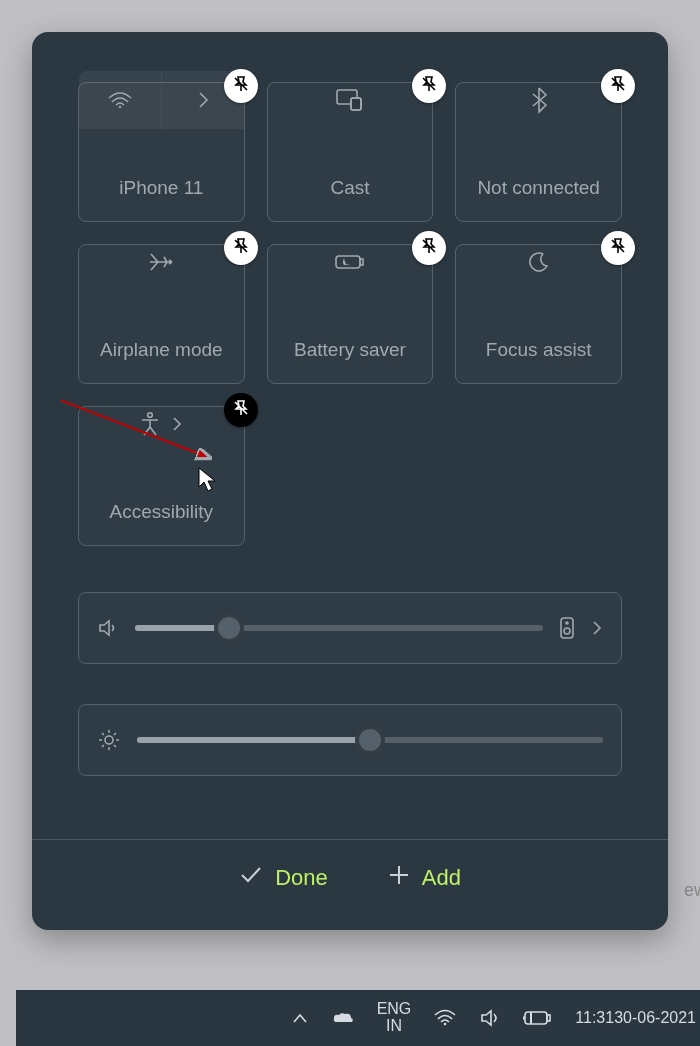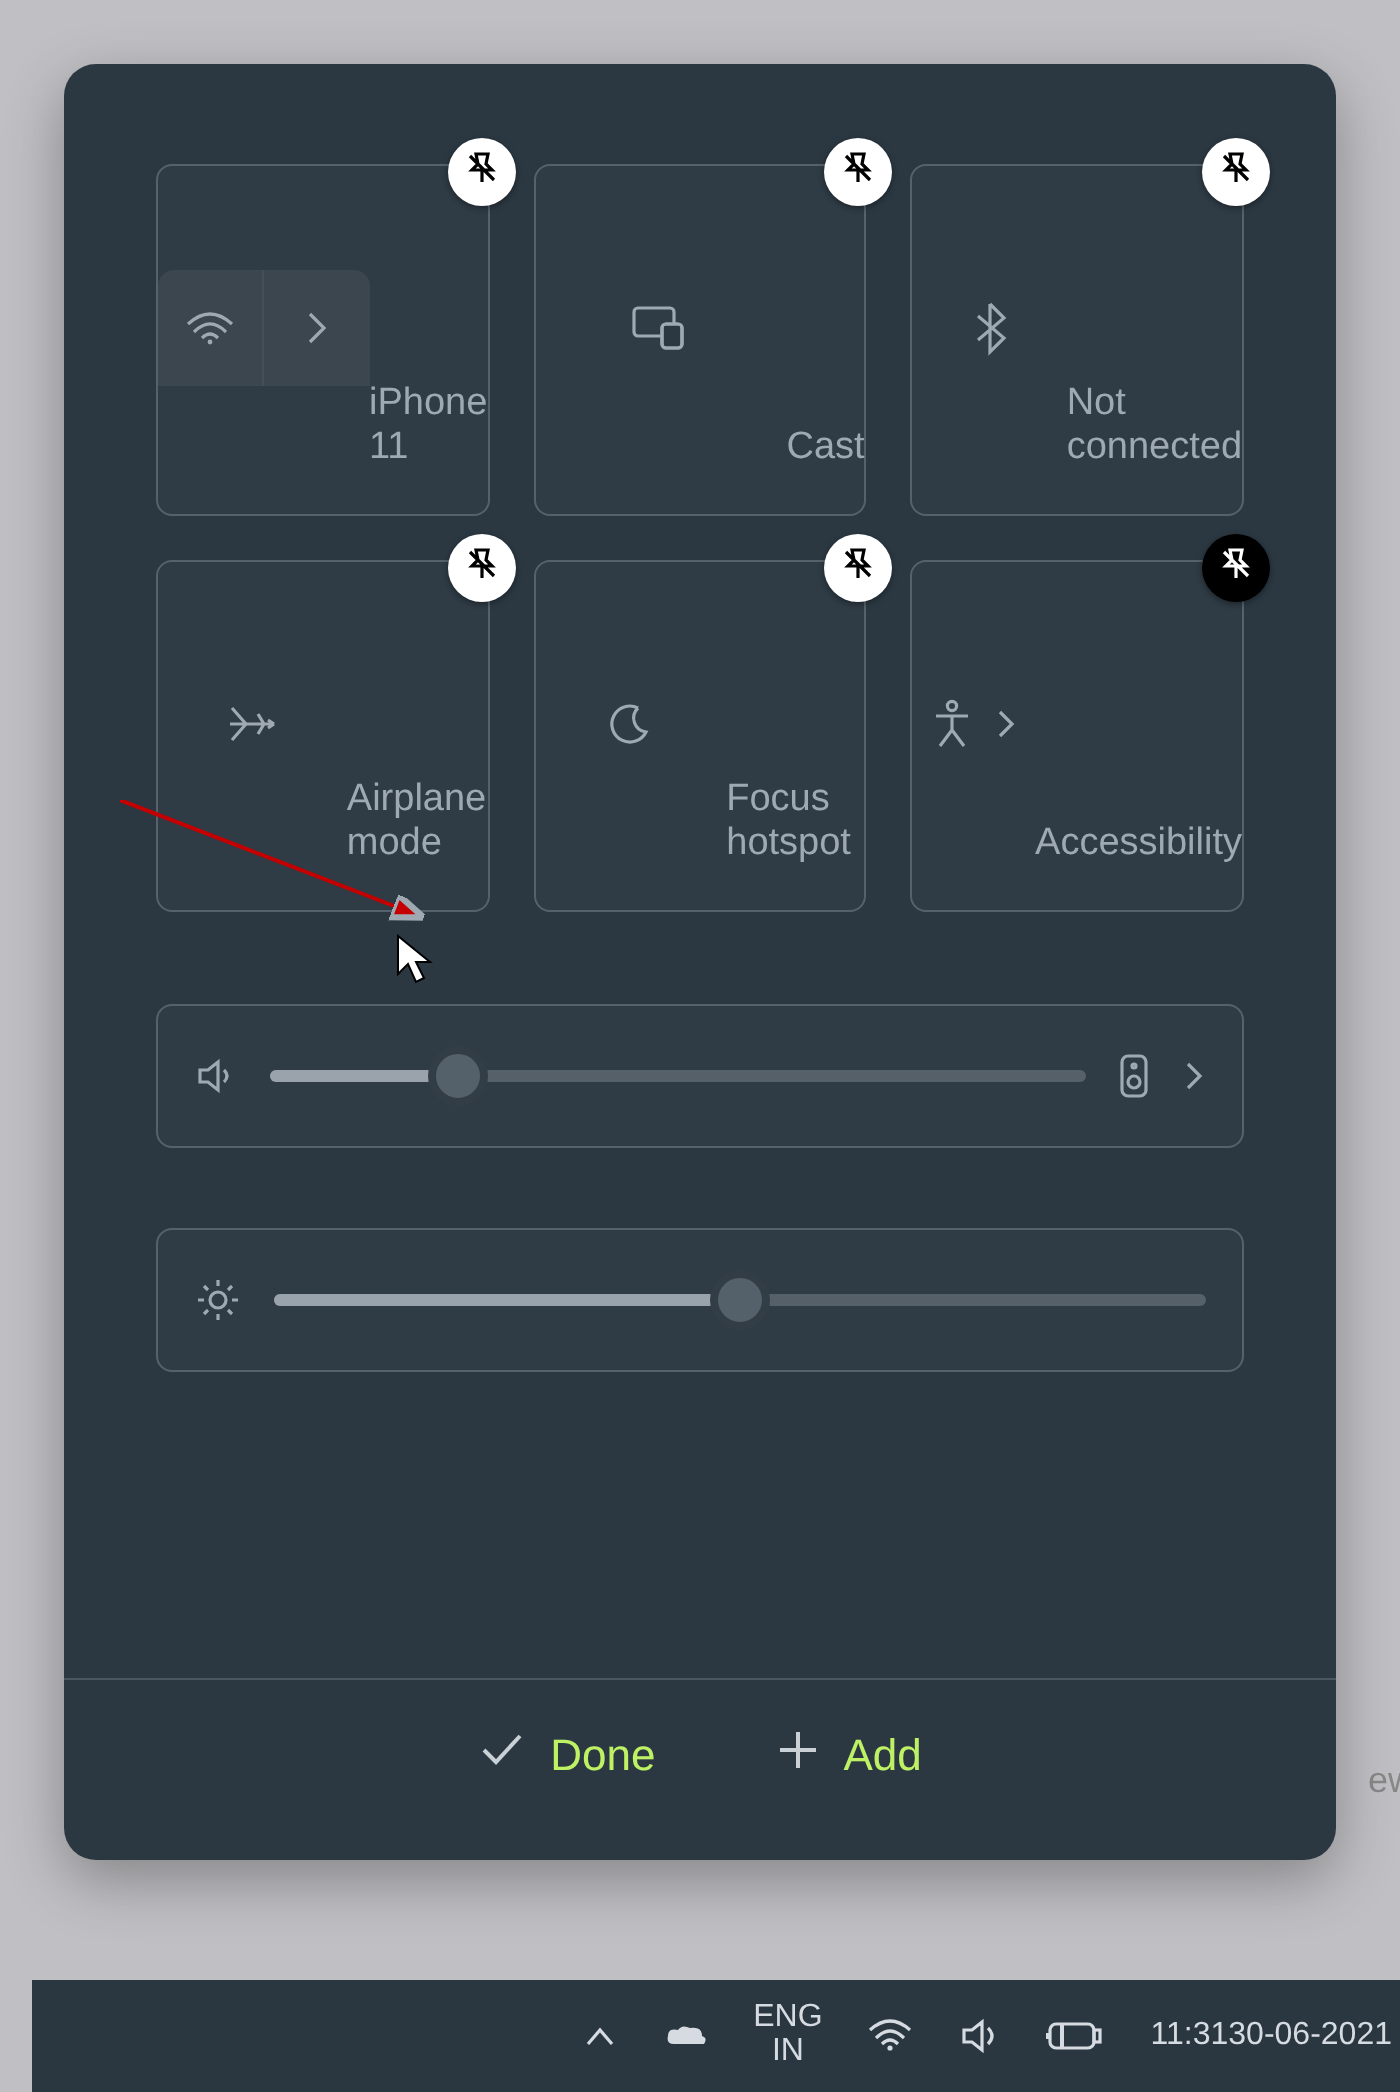--- a/index.html
+++ b/index.html
@@ -3,22 +3,22 @@
 <meta charset="utf-8">
 <style>
 html,body{margin:0;padding:0;width:700px;height:1046px;overflow:hidden;font-family:"Segoe UI",Arial,sans-serif;background:#c0c0c4;}
 .panel{
   position:absolute;left:32px;top:32px;width:636px;height:898px;
   background:#2b3842;border-radius:16px;box-shadow:0 10px 30px rgba(0,0,0,.3);
   padding:50px 46px 0 46px;box-sizing:border-box;color:#aab5be;
 }
 .tiles{display:grid;grid-template-columns:repeat(3,1fr);gap:22px;}
 .tile{
-  position:relative;height:176px;border:1px solid #55626b;border-radius:8px;
-  background:rgba(255,255,255,.02);display:flex;
+  position:relative;height:140px;border:1px solid #55626b;border-radius:8px;
+  background:rgba(255,255,255,.02);display:flex;flex-direction:column;
   align-items:center;justify-content:flex-start;padding-top:10px;box-sizing:border-box;
 }
 .tile.split .upper{
   width:100%;height:58px;display:flex;border-bottom:1px solid transparent;
   margin-top:-22px;
 }
 .tile.split .upper .half{
   flex:1;height:100%;display:flex;align-items:center;justify-content:center;
   background:rgba(255,255,255,.06);
 }
@@ -161,30 +161,47 @@
         </span>
       </div>
       <div class="label">Airplane mode</div>
       <div class="pin">
         <span><svg width="20" height="20">
               <path d="M7 3h6l-1 5 3 3h-10l3-3zM10 11v6 M4 4 L16 16"></path>
             </svg></span>
       </div>
     </div>
 
+    <div class="tile normal">
+      <div class="upper-single">
+        <span class="icon">
+          <svg width="32" height="20">
+              <rect x="2" y="4" width="24" height="12" rx="3"></rect>
+              <rect x="26" y="7" width="3" height="6"></rect>
+              <path d="M10 6 Q6 16 16 12 Q12 16 10 6" fill="#9fa9b1" stroke="none"></path>
+            </svg>
+        </span>
+      </div>
+      <div class="label">Battery saver</div>
+      <div class="pin">
+        <span><svg width="20" height="20">
+              <path d="M7 3h6l-1 5 3 3h-10l3-3zM10 11v6 M4 4 L16 16"></path>
+            </svg></span>
+      </div>
+    </div>
 
     <div class="tile normal">
       <div class="upper-single">
         <span class="icon">
           <svg width="24" height="24">
               <path d="M16 4 A9 9 0 1 0 20 16 A7 7 0 0 1 16 4"></path>
             </svg>
         </span>
       </div>
-      <div class="label">Focus hotspot</div>
+      <div class="label">Focus assist</div>
       <div class="pin">
         <span><svg width="20" height="20">
               <path d="M7 3h6l-1 5 3 3h-10l3-3zM10 11v6 M4 4 L16 16"></path>
             </svg></span>
       </div>
     </div>
 
     <div class="tile normal">
       <div class="upper-single" style="gap:10px;">
         <span class="icon">

